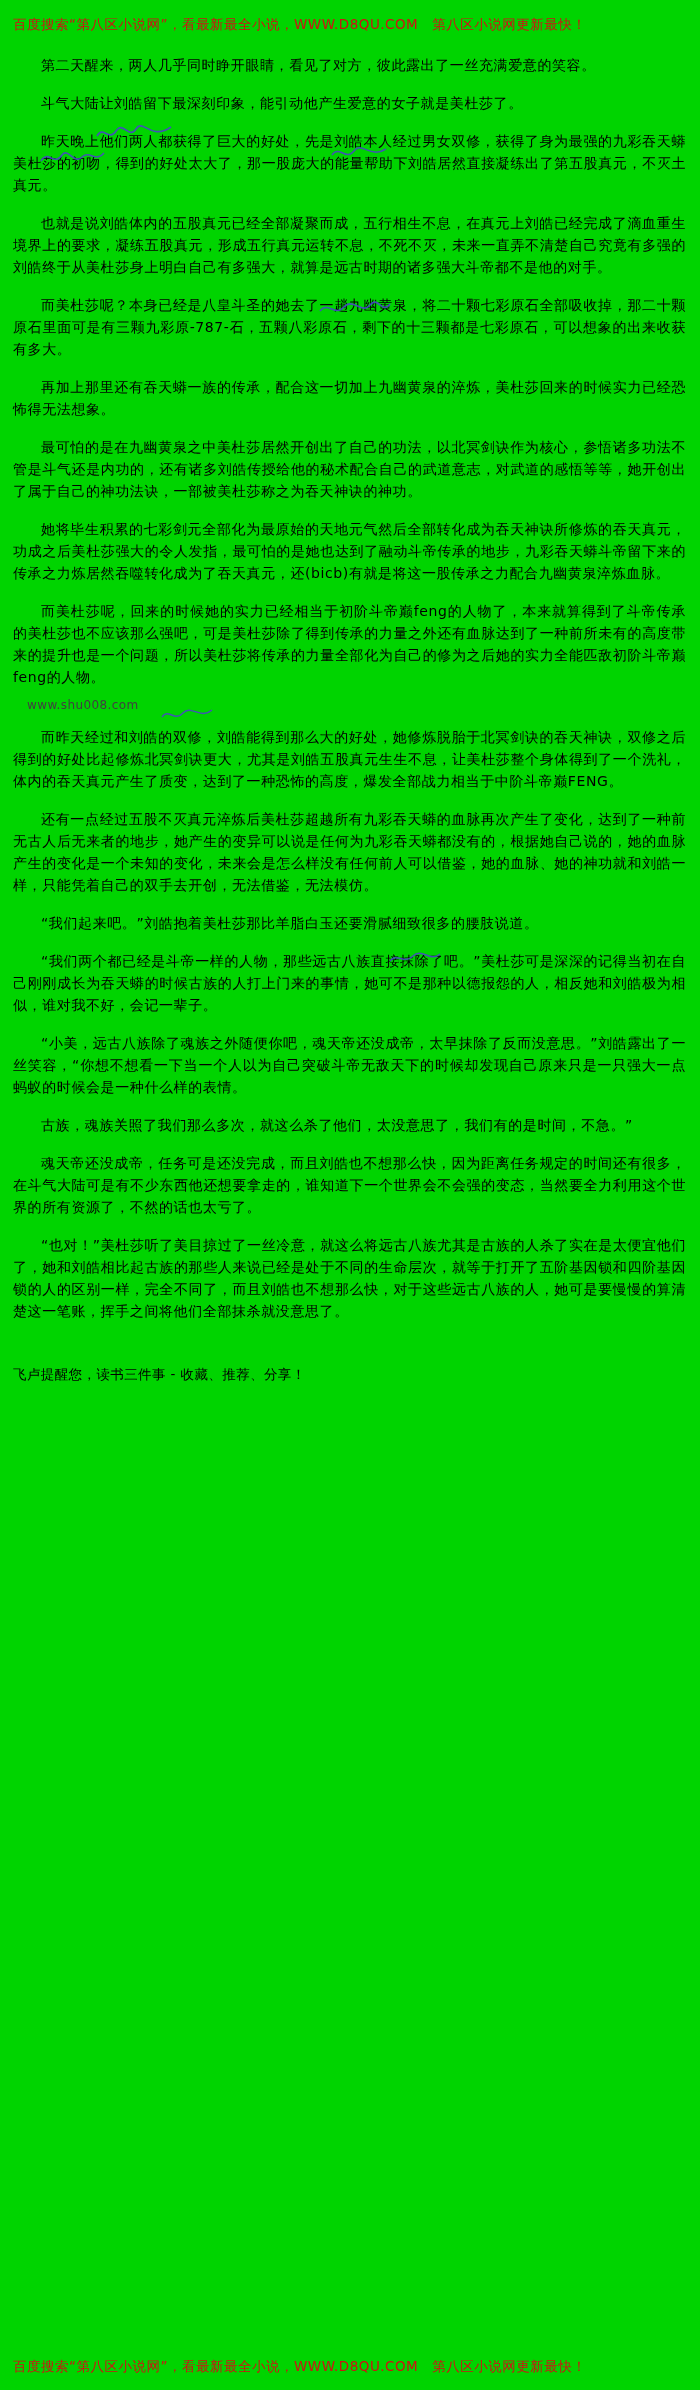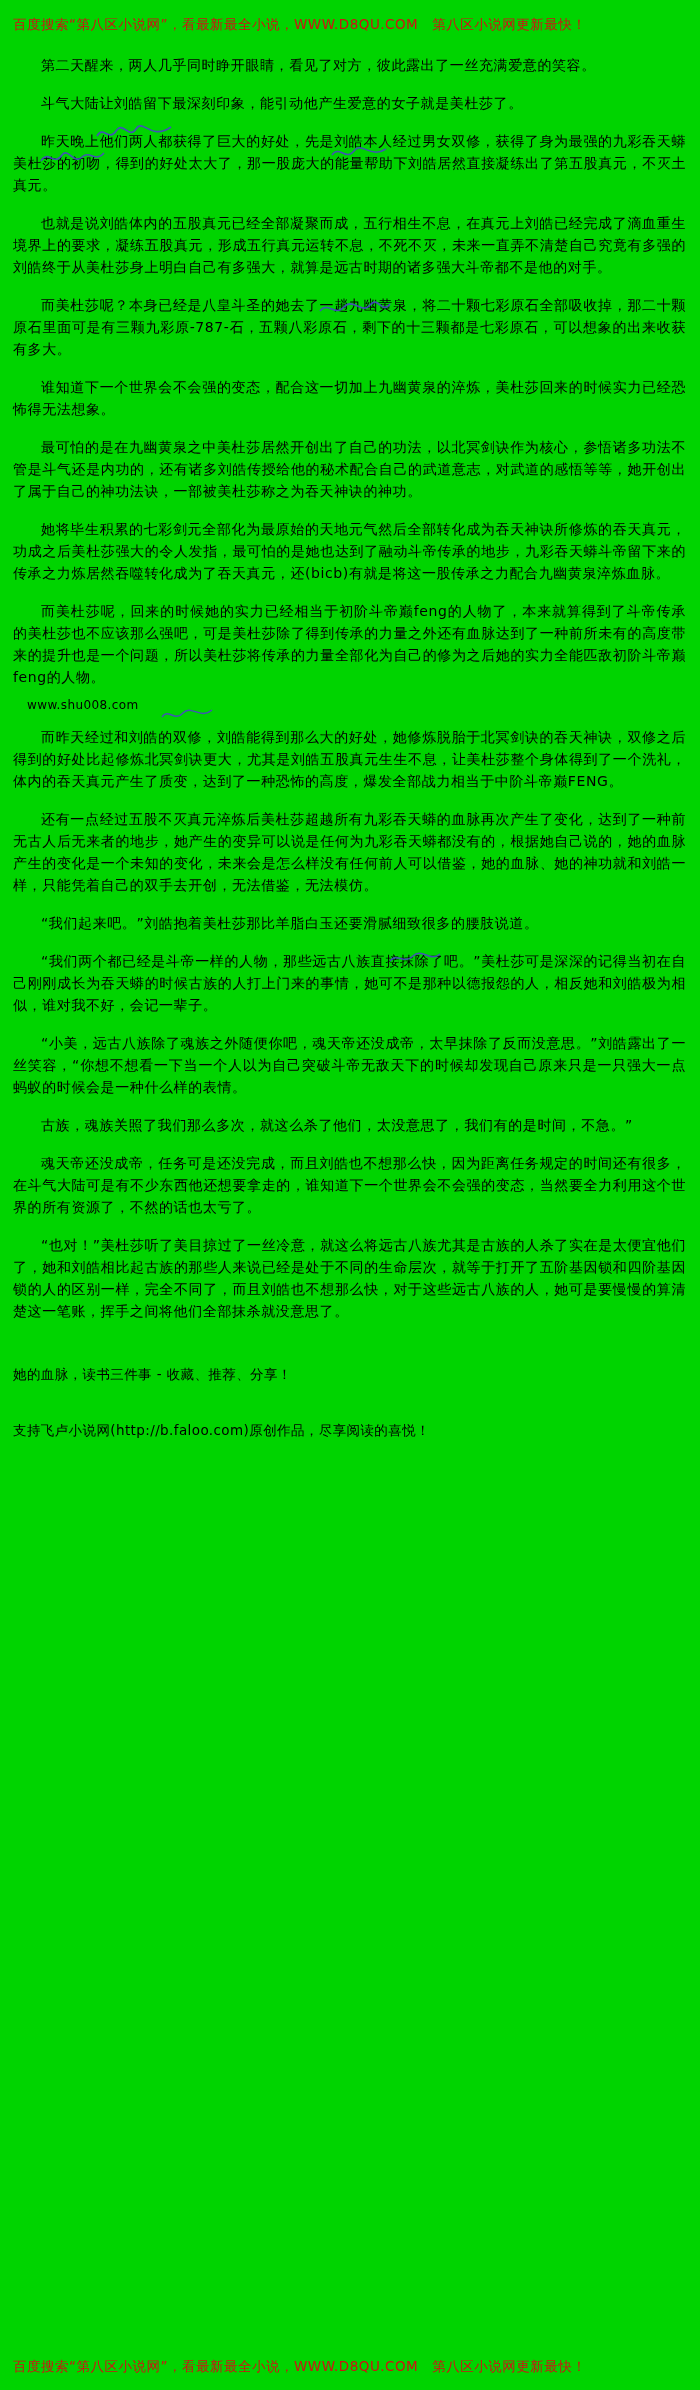--- a/index.html
+++ b/index.html
@@ -30,21 +30,21 @@
   p.para {
     font-size: 14px;
     line-height: 22px;
     letter-spacing: 0.6px;
     margin: 0 0 16px 0;
     text-indent: 2em;
     text-align: justify;
   }
   .watermark {
     font-size: 12px;
-    color: #000000;
+    color: #404040;
     margin: -6px 0 14px 14px;
     letter-spacing: 0.4px;
   }
   .note {
     font-size: 13.5px;
     line-height: 20px;
     letter-spacing: 0.4px;
     margin: 0;
   }
   .note.reminder { margin-top: 26px; }
@@ -61,38 +61,37 @@
 
 <div class="page">
 
   <div class="promo top">百度搜索“第八区小说网”，看最新最全小说，WWW.D8QU.COM　第八区小说网更新最快！</div>
 
   <p class="para">第二天醒来，两人几乎同时睁开眼睛，看见了对方，彼此露出了一丝充满爱意的笑容。</p>
   <p class="para">斗气大陆让刘皓留下最深刻印象，能引动他产生爱意的女子就是美杜莎了。</p>
   <p class="para">昨天晚上他们两人都获得了巨大的好处，先是刘皓本人经过男女双修，获得了身为最强的九彩吞天蟒美杜莎的初吻，得到的好处太大了，那一股庞大的能量帮助下刘皓居然直接凝练出了第五股真元，不灭土真元。</p>
   <p class="para">也就是说刘皓体内的五股真元已经全部凝聚而成，五行相生不息，在真元上刘皓已经完成了滴血重生境界上的要求，凝练五股真元，形成五行真元运转不息，不死不灭，未来一直弄不清楚自己究竟有多强的刘皓终于从美杜莎身上明白自己有多强大，就算是远古时期的诸多强大斗帝都不是他的对手。</p>
   <p class="para">而美杜莎呢？本身已经是八皇斗圣的她去了一趟九幽黄泉，将二十颗七彩原石全部吸收掉，那二十颗原石里面可是有三颗九彩原-787-石，五颗八彩原石，剩下的十三颗都是七彩原石，可以想象的出来收获有多大。</p>
-  <p class="para">谁知道下一个世界会不会强的变态，配合这一切加上九幽黄泉的淬炼，美杜莎回来的时候实力已经恐怖得无法想象。</p>
+  <p class="para">再加上那里还有吞天蟒一族的传承，配合这一切加上九幽黄泉的淬炼，美杜莎回来的时候实力已经恐怖得无法想象。</p>
   <p class="para">最可怕的是在九幽黄泉之中美杜莎居然开创出了自己的功法，以北冥剑诀作为核心，参悟诸多功法不管是斗气还是内功的，还有诸多刘皓传授给他的秘术配合自己的武道意志，对武道的感悟等等，她开创出了属于自己的神功法诀，一部被美杜莎称之为吞天神诀的神功。</p>
   <p class="para">她将毕生积累的七彩剑元全部化为最原始的天地元气然后全部转化成为吞天神诀所修炼的吞天真元，功成之后美杜莎强大的令人发指，最可怕的是她也达到了融动斗帝传承的地步，九彩吞天蟒斗帝留下来的传承之力炼居然吞噬转化成为了吞天真元，还(bicb)有就是将这一股传承之力配合九幽黄泉淬炼血脉。</p>
   <p class="para">而美杜莎呢，回来的时候她的实力已经相当于初阶斗帝巅feng的人物了，本来就算得到了斗帝传承的美杜莎也不应该那么强吧，可是美杜莎除了得到传承的力量之外还有血脉达到了一种前所未有的高度带来的提升也是一个问题，所以美杜莎将传承的力量全部化为自己的修为之后她的实力全能匹敌初阶斗帝巅feng的人物。</p>
 
   <div class="watermark">www.shu008.com</div>
 
   <p class="para">而昨天经过和刘皓的双修，刘皓能得到那么大的好处，她修炼脱胎于北冥剑诀的吞天神诀，双修之后得到的好处比起修炼北冥剑诀更大，尤其是刘皓五股真元生生不息，让美杜莎整个身体得到了一个洗礼，体内的吞天真元产生了质变，达到了一种恐怖的高度，爆发全部战力相当于中阶斗帝巅FENG。</p>
   <p class="para">还有一点经过五股不灭真元淬炼后美杜莎超越所有九彩吞天蟒的血脉再次产生了变化，达到了一种前无古人后无来者的地步，她产生的变异可以说是任何为九彩吞天蟒都没有的，根据她自己说的，她的血脉产生的变化是一个未知的变化，未来会是怎么样没有任何前人可以借鉴，她的血脉、她的神功就和刘皓一样，只能凭着自己的双手去开创，无法借鉴，无法模仿。</p>
   <p class="para">“我们起来吧。”刘皓抱着美杜莎那比羊脂白玉还要滑腻细致很多的腰肢说道。</p>
   <p class="para">“我们两个都已经是斗帝一样的人物，那些远古八族直接抹除了吧。”美杜莎可是深深的记得当初在自己刚刚成长为吞天蟒的时候古族的人打上门来的事情，她可不是那种以德报怨的人，相反她和刘皓极为相似，谁对我不好，会记一辈子。</p>
   <p class="para">“小美，远古八族除了魂族之外随便你吧，魂天帝还没成帝，太早抹除了反而没意思。”刘皓露出了一丝笑容，“你想不想看一下当一个人以为自己突破斗帝无敌天下的时候却发现自己原来只是一只强大一点蚂蚁的时候会是一种什么样的表情。</p>
   <p class="para">古族，魂族关照了我们那么多次，就这么杀了他们，太没意思了，我们有的是时间，不急。”</p>
   <p class="para">魂天帝还没成帝，任务可是还没完成，而且刘皓也不想那么快，因为距离任务规定的时间还有很多，在斗气大陆可是有不少东西他还想要拿走的，谁知道下一个世界会不会强的变态，当然要全力利用这个世界的所有资源了，不然的话也太亏了。</p>
   <p class="para">“也对！”美杜莎听了美目掠过了一丝冷意，就这么将远古八族尤其是古族的人杀了实在是太便宜他们了，她和刘皓相比起古族的那些人来说已经是处于不同的生命层次，就等于打开了五阶基因锁和四阶基因锁的人的区别一样，完全不同了，而且刘皓也不想那么快，对于这些远古八族的人，她可是要慢慢的算清楚这一笔账，挥手之间将他们全部抹杀就没意思了。</p>
 
-  <p class="note reminder">她的血脉，读书三件事 - 收藏、推荐、分享！</p>
-  <p class="note support">支持飞卢小说网(http://b.faloo.com)原创作品，尽享阅读的喜悦！</p>
+  <p class="note reminder">飞卢提醒您，读书三件事 - 收藏、推荐、分享！</p>
 
   <div class="spacer"></div>
 
   <div class="promo bottom">百度搜索“第八区小说网”，看最新最全小说，WWW.D8QU.COM　第八区小说网更新最快！</div>
 
   <svg class="scribble" style="left:95px; top:122px;" width="80" height="22" viewBox="0 0 80 22">
     <path d="M2 14 C8 3, 14 20, 21 9 S 34 18, 41 7 S 56 19, 76 5" fill="none" stroke="#4747c8" stroke-width="1.6"></path>
   </svg>
   <svg class="scribble" style="left:38px; top:145px;" width="70" height="24" viewBox="0 0 70 24">
     <path d="M3 16 C10 4, 16 22, 24 10 C30 2, 36 20, 44 12 C52 5, 58 18, 66 8" fill="none" stroke="#4747c8" stroke-width="1.6"></path>

